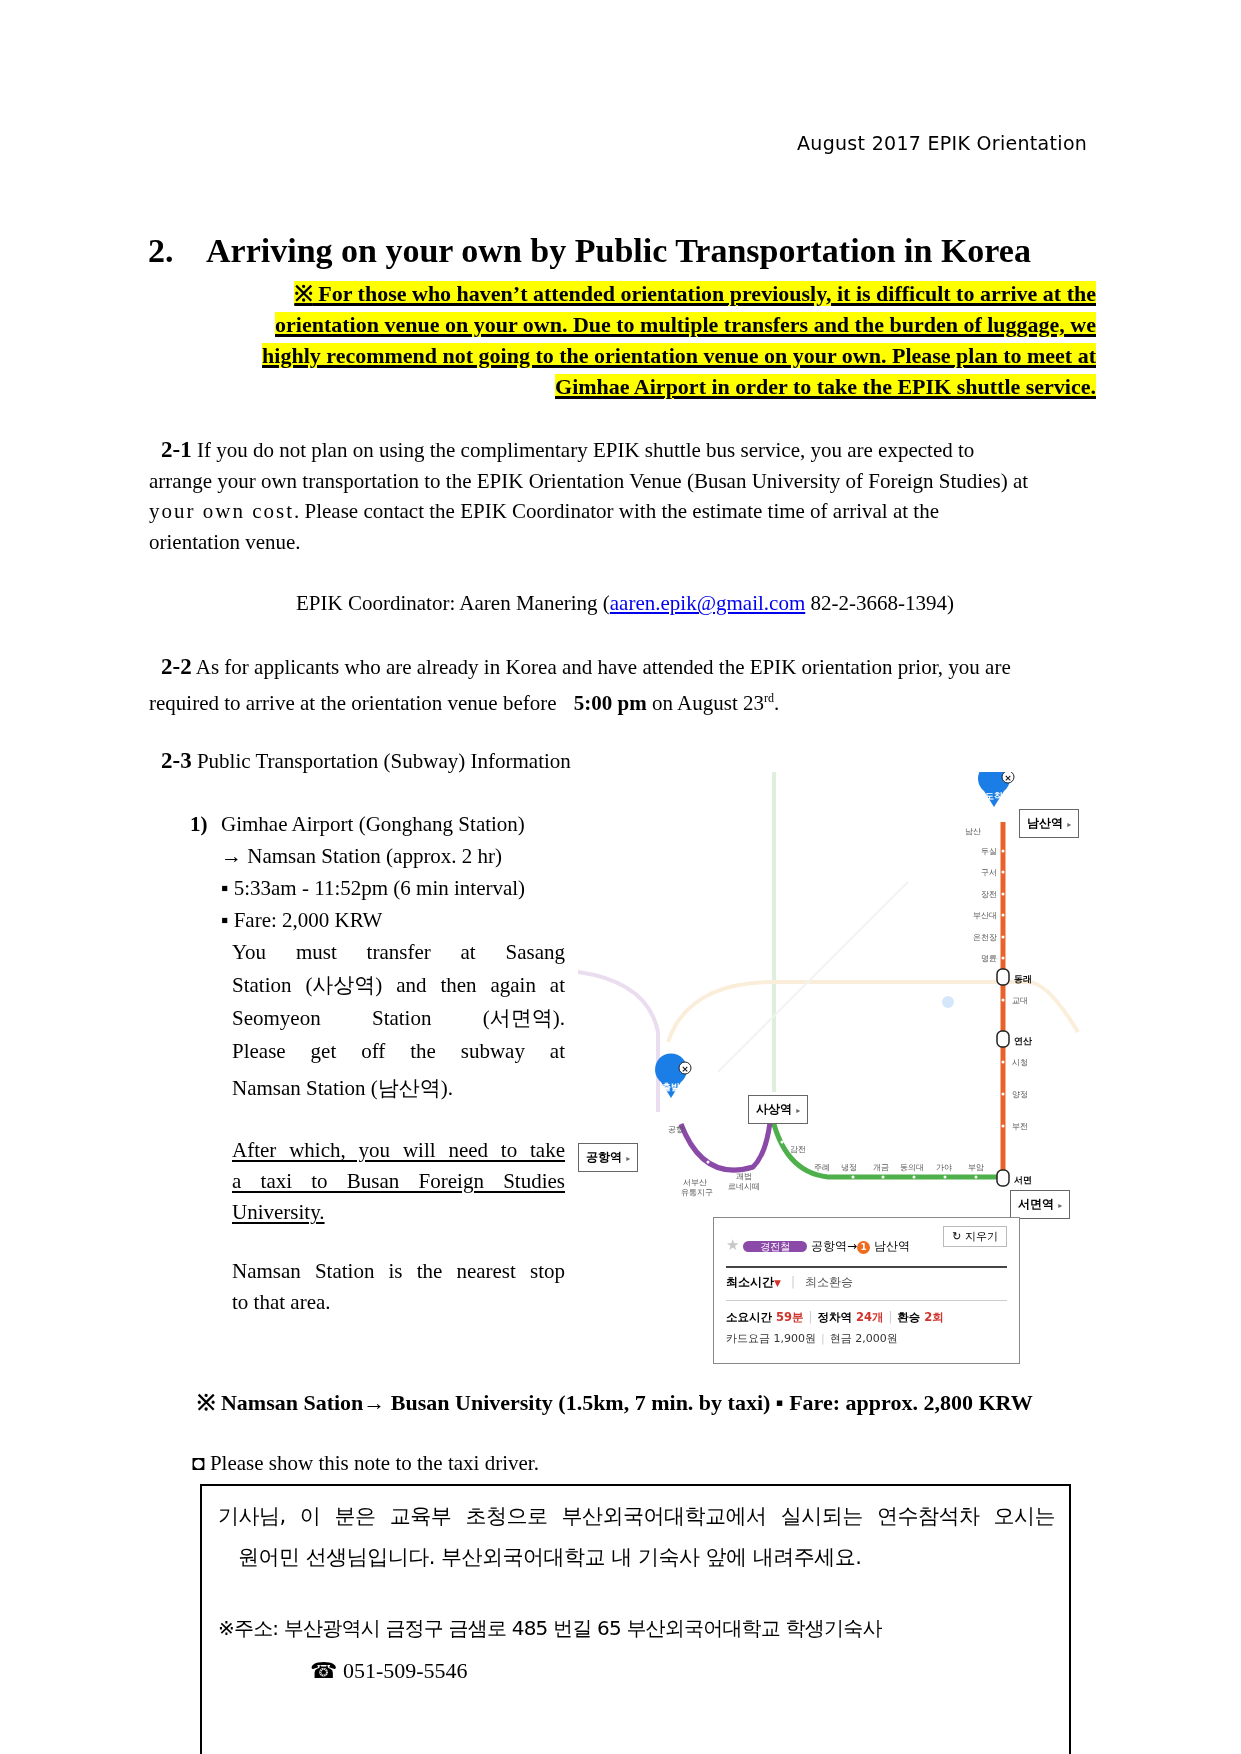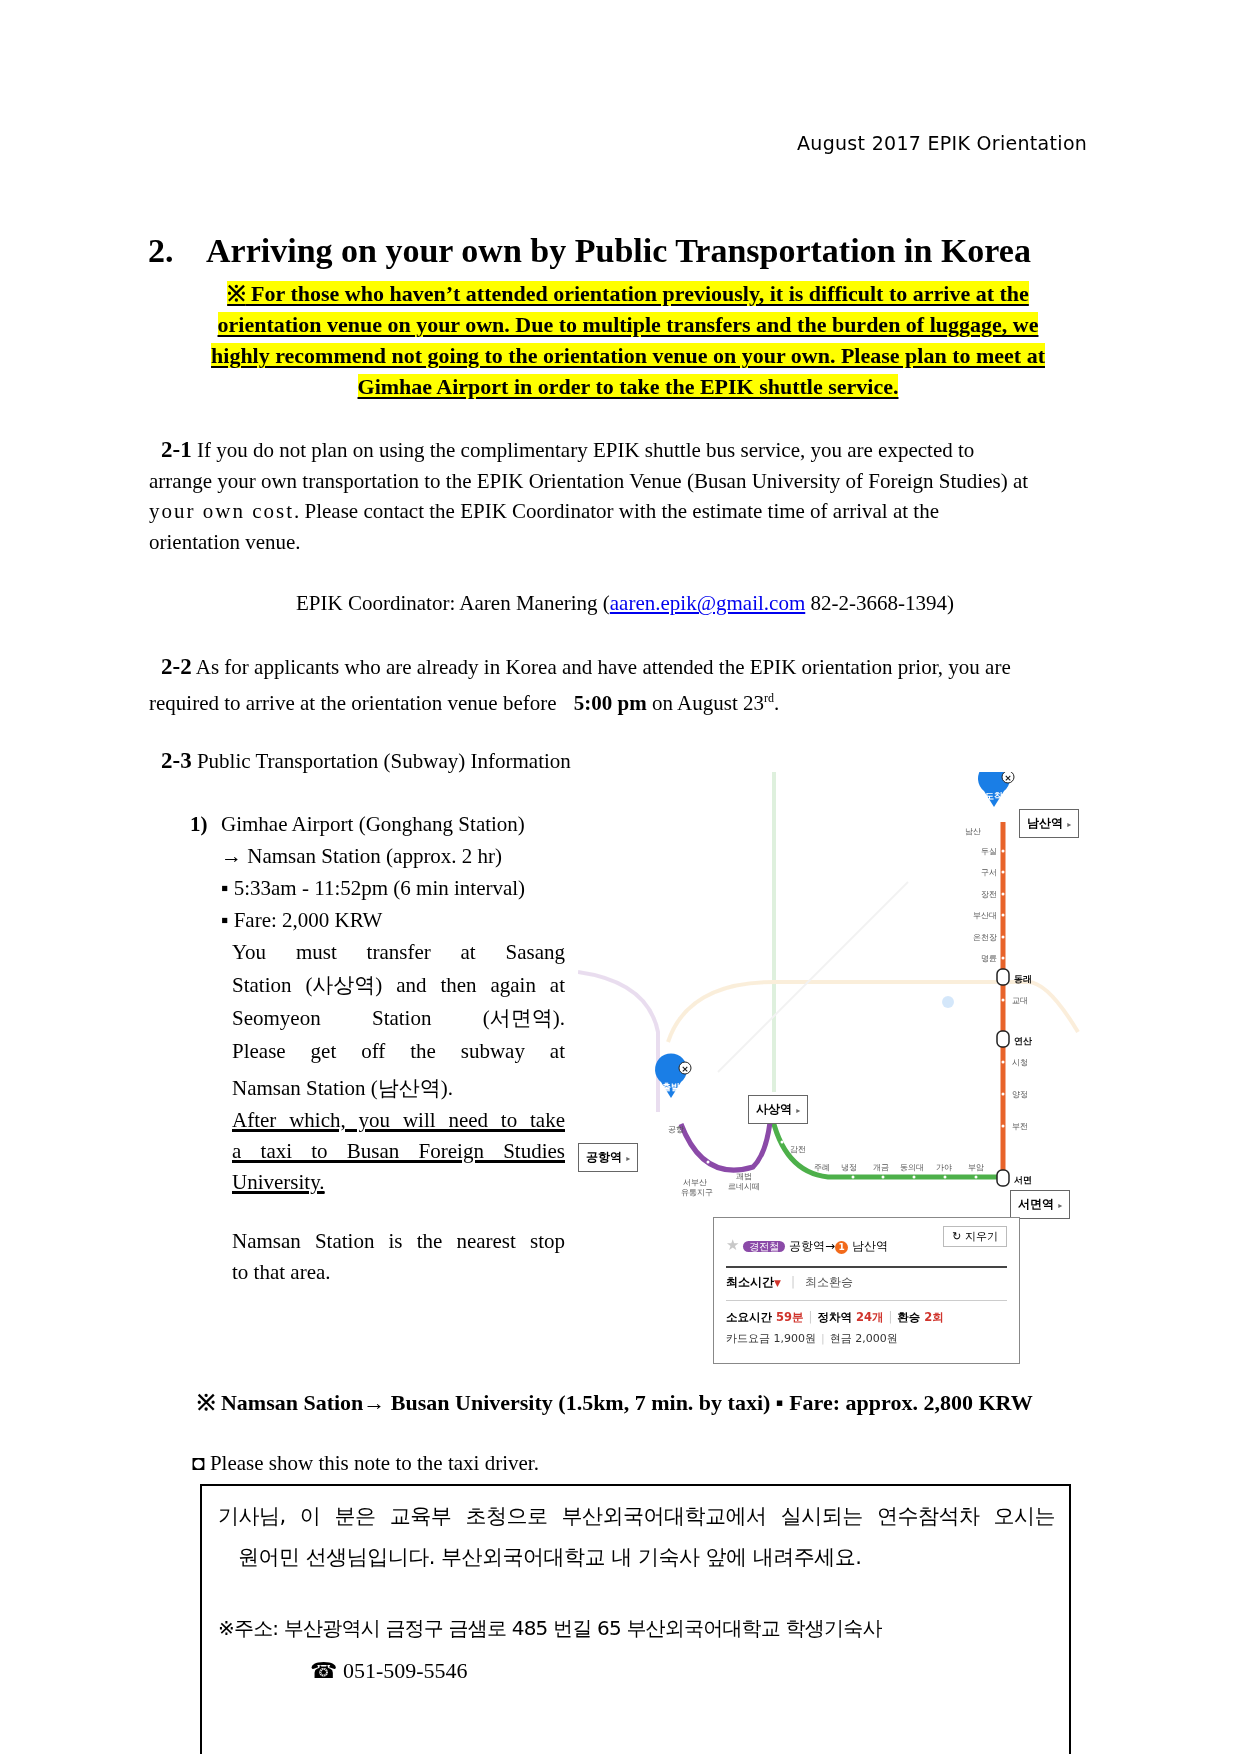--- a/index.html
+++ b/index.html
@@ -2,40 +2,40 @@
 <html><head>
 <meta charset="utf-8">
 <style>
   html, body { margin:0; padding:0; background:#ffffff; }
   body { width:1241px; height:1754px; position:relative; overflow:hidden;
          font-family:"Liberation Serif", "DejaVu Serif", serif; color:#000; }
   .abs { position:absolute; }
   .header-note { left:797px; top:132px; font-family:"DejaVu Sans", sans-serif; font-size:19px; letter-spacing:0.3px; }
   .section-title { left:148px; top:232px; font-size:34px; font-weight:bold; white-space:nowrap; }
   .section-title .num { display:inline-block; width:58px; }
-  .warning { left:160px; top:278px; width:936px; text-align:center; font-weight:bold; font-size:22px; line-height:31px; }
+  .warning { left:160px; top:278px; width:936px; text-align:right; font-weight:bold; font-size:22px; line-height:31px;text-decoration:underline; }
   .warning span.hl { background:#ffff00; text-decoration:underline; text-decoration-thickness:2px; text-underline-offset:3px; }
   .para { left:149px; width:952px; font-size:21px; line-height:30.5px; text-align:left; }
   .para b { font-size:23px;margin-left:12px; }
   .spaced { letter-spacing:2px; }
   .center-line { left:149px; width:952px; text-align:center; font-size:21px; }
   .link { color:#0000ee; text-decoration:underline; }
   .list-block { left:190px; top:808px; width:375px; font-size:21px; line-height:32px; }
   .list-row { white-space:nowrap; }
   .list-num { font-weight:bold; display:inline-block; width:31px; }
   .indent { padding-left:31px; }
   .justify { text-align:justify; text-align-last:justify; padding-left:42px; }
   .justify-last { text-align:left; padding-left:42px; }
   .ul { text-decoration:underline; text-underline-offset:3px; }
   .map { left:578px; top:772px; width:515px; height:598px; background:#fff; overflow:hidden; }
   .map svg { position:absolute; left:0; top:0; }
   .route-card { position:absolute; left:135px; top:445px; width:305px; height:145px; background:#fff; border:1.5px solid #888; font-family:"DejaVu Sans", sans-serif; }
   .rc-top { position:absolute; left:12px; top:18px; font-size:12px; white-space:nowrap; }
   .rc-star { color:#c8c8c8; font-size:15px; }
-  .rc-badge { background:#8b4aa8; color:#fff; border-radius:9px; padding:0 6px; font-size:10px; }
+  .rc-badge { background:#8b4aa8; color:#fff; border-radius:9px; padding:0 17px; font-size:10px; }
   .rc-dot { display:inline-block; width:13px; height:13px; border-radius:50%; background:#f26a1b; color:#fff; font-size:9px; text-align:center; line-height:13px; font-weight:bold; }
   .rc-clear { position:absolute; right:12px; top:8px; border:1px solid #bbb; padding:2px 8px; font-size:11px; }
   .rc-rule { position:absolute; left:12px; right:12px; top:48px; border-top:2px solid #444; }
   .rc-tabs { position:absolute; left:12px; top:56px; font-size:12px; white-space:nowrap; }
   .rc-tabs .active { font-weight:bold; }
   .rc-tabs .caret { color:#d0342c; font-size:9px; }
   .rc-tabs .sep { color:#ccc; margin:0 10px; }
   .rc-tabs .inactive { color:#555; }
   .rc-rule2 { position:absolute; left:12px; right:12px; top:82px; border-top:1px solid #ccc; }
   .rc-stats { position:absolute; left:12px; top:92px; font-size:11.5px; white-space:nowrap; font-weight:bold; }
@@ -94,21 +94,21 @@
   <div class="list-row indent">→ Namsan Station      (approx. 2 hr)</div>
   <div class="list-row indent">▪ 5:33am - 11:52pm (6 min interval)</div>
   <div class="list-row indent">▪ Fare: 2,000 KRW</div>
   <div style="line-height:33px;">
     <div class="justify">You must transfer at Sasang</div>
     <div class="justify">Station (사상역) and then again at</div>
     <div class="justify">Seomyeon Station (서면역).</div>
     <div class="justify">Please get off the subway at</div>
     <div class="justify-last" style="margin-top:4px;">Namsan Station (남산역).</div>
   </div>
-  <div style="line-height:31px;text-decoration:underline;">
+  <div style="margin-top:30px; line-height:31px;">
     <div class="justify ul">After which, you will need to take</div>
     <div class="justify ul">a taxi to Busan Foreign Studies</div>
     <div class="justify-last"><span class="ul">University.</span></div>
   </div>
   <div style="margin-top:28px; line-height:31px;">
     <div class="justify">Namsan Station is the nearest stop</div>
     <div class="justify-last">to that area.</div>
   </div>
 </div>
 

